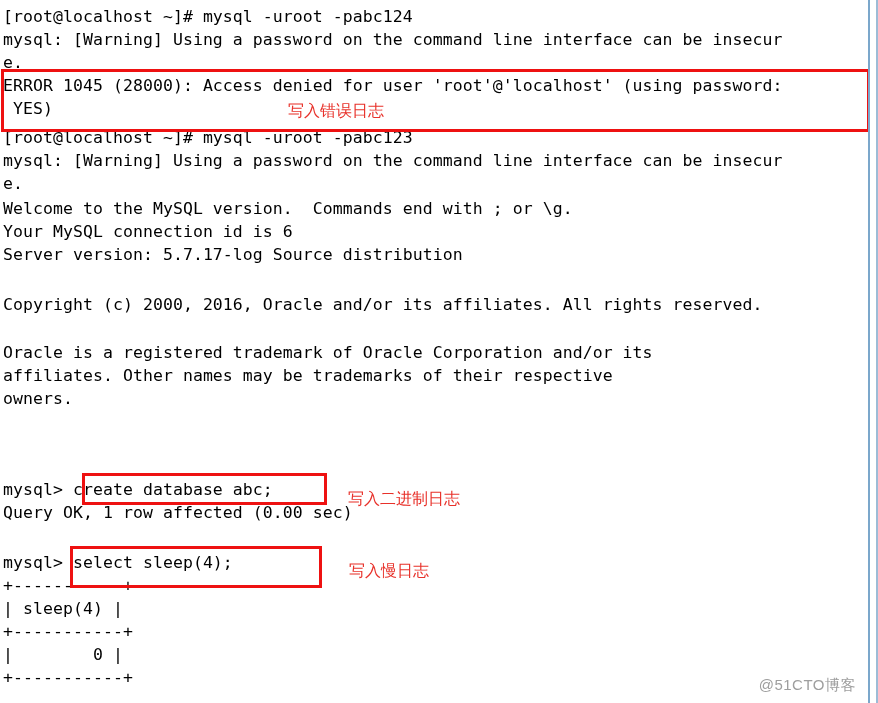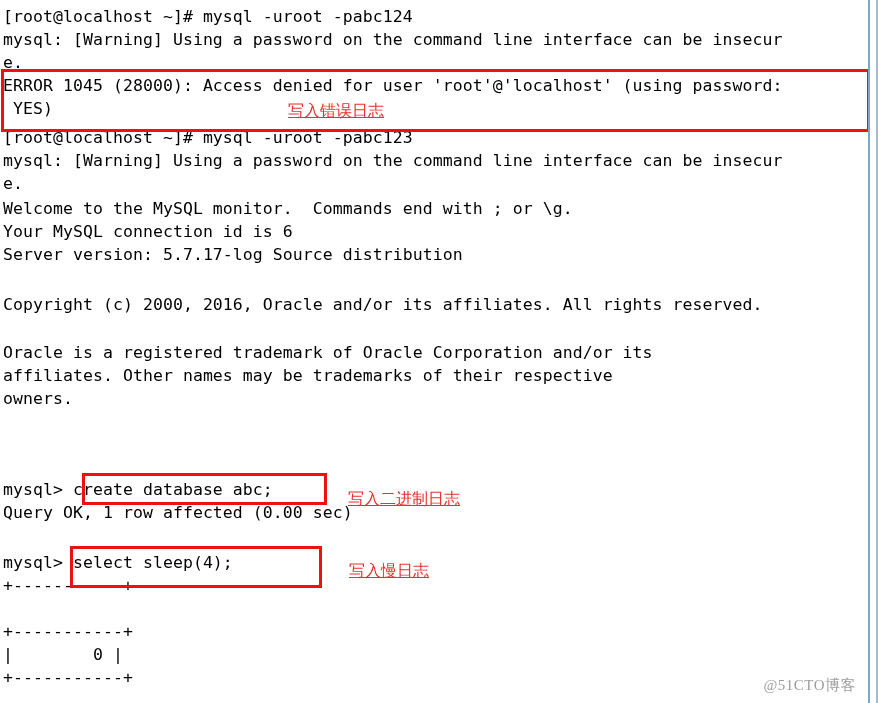--- a/index.html
+++ b/index.html
@@ -76,59 +76,59 @@
 
   
   .annot-label {
     position: absolute;
     color: #e8312a;
     font-family: "DejaVu Sans", "Liberation Sans", sans-serif;
     font-size: 16px;
     line-height: 20px;
     white-space: pre;
     font-weight: 400;
-    text-decoration: underline;
   }
 
   .watermark {
     position: absolute;
     right: 22px;
     bottom: 8px;
     color: #9e9e9e;
-    font-family: Liberation Serif, serif;
+    font-family: Liberation Sans, sans-serif;
     font-size: 15px;
     letter-spacing: 0.5px;
     white-space: pre;
   }
 </style>
 </head>
 <body>
 
 <div id="screenshot">
 
   <div class="terminal" id="terminal">
       <div class="term-line" style="top: 5px;">[root@localhost ~]# mysql -uroot -pabc124</div>
       <div class="term-line" style="top: 28px;">mysql: [Warning] Using a password on the command line interface can be insecur</div>
       <div class="term-line" style="top: 51px;">e.</div>
       <div class="term-line" style="top: 74px;">ERROR 1045 (28000): Access denied for user 'root'@'localhost' (using password:</div>
       <div class="term-line" style="top: 97px;"> YES)</div>
       <div class="term-line" style="top: 126px;">[root@localhost ~]# mysql -uroot -pabc123</div>
       <div class="term-line" style="top: 149px;">mysql: [Warning] Using a password on the command line interface can be insecur</div>
       <div class="term-line" style="top: 172px;">e.</div>
-      <div class="term-line" style="top: 197px;">Welcome to the MySQL monitor.  Commands end with ; or \g.</div>
+      <div class="term-line" style="top: 197px;">Welcome to the MySQL version.  Commands end with ; or \g.</div>
       <div class="term-line" style="top: 220px;">Your MySQL connection id is 6</div>
       <div class="term-line" style="top: 243px; text-align: right;">Server version: 5.7.17-log Source distribution</div>
       <div class="term-line" style="top: 293px;">Copyright (c) 2000, 2016, Oracle and/or its affiliates. All rights reserved.</div>
       <div class="term-line" style="top: 364px;">affiliates. Other names may be trademarks of their respective</div>
       <div class="term-line" style="top: 341px;">Oracle is a registered trademark of Oracle Corporation and/or its</div>
       <div class="term-line" style="top: 387px;">owners.</div>
       <div class="term-line" style="top: 478px;">mysql&gt; create database abc;</div>
       <div class="term-line" style="top: 501px;">Query OK, 1 row affected (0.00 sec)</div>
       <div class="term-line" style="top: 551px;">mysql&gt; select sleep(4);</div>
       <div class="term-line" style="top: 574px;">+-----------+</div>
+      <div class="term-line" style="top: 597px;">| sleep(4) |</div>
       <div class="term-line" style="top: 620px;">+-----------+</div>
       <div class="term-line" style="top: 643px;">|        0 |</div>
       <div class="term-line" style="top: 666px;">+-----------+</div>
     </div>
 
   <div id="annot-boxes">
       <div class="annot-box" style="left: 1px; top: 69px; width: 869px; height: 63px; border-color: rgb(238, 17, 17);"></div>
       <div class="annot-box" style="left: 82px; top: 473px; width: 245px; height: 32px; border-color: rgb(238, 17, 17);"></div>
       <div class="annot-box" style="left: 70px; top: 546px; width: 252px; height: 42px; border-color: rgb(238, 17, 17);"></div>
     </div>

